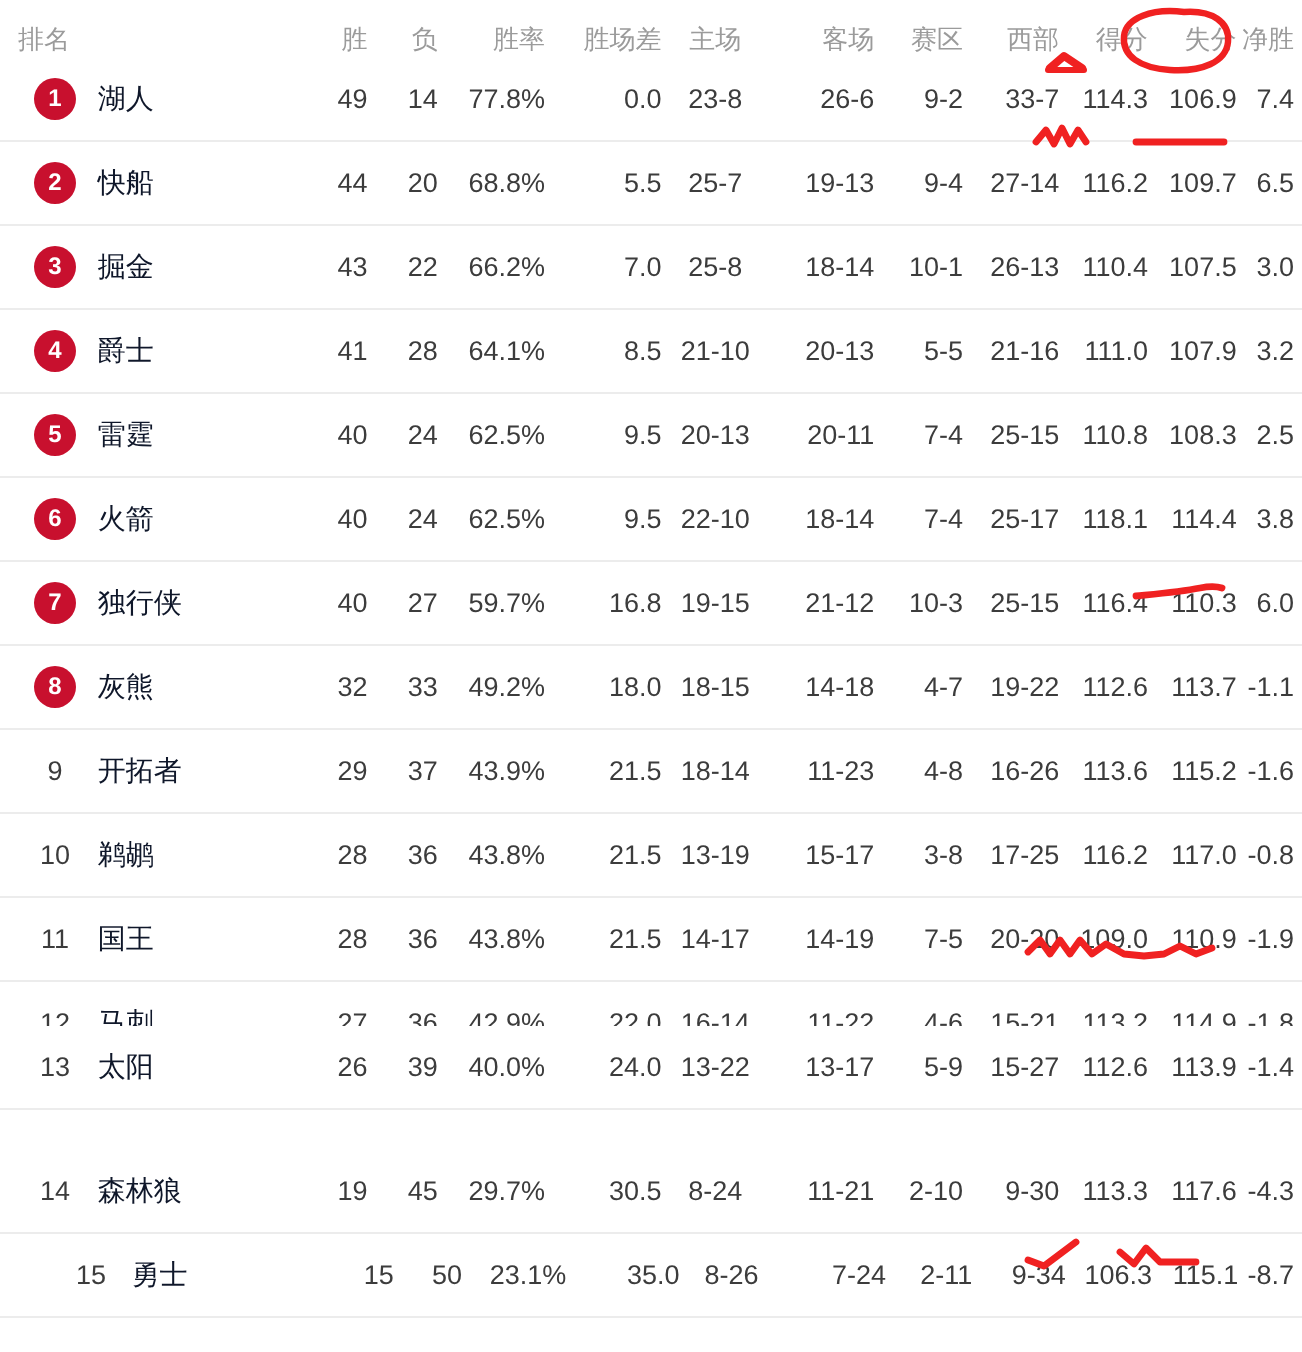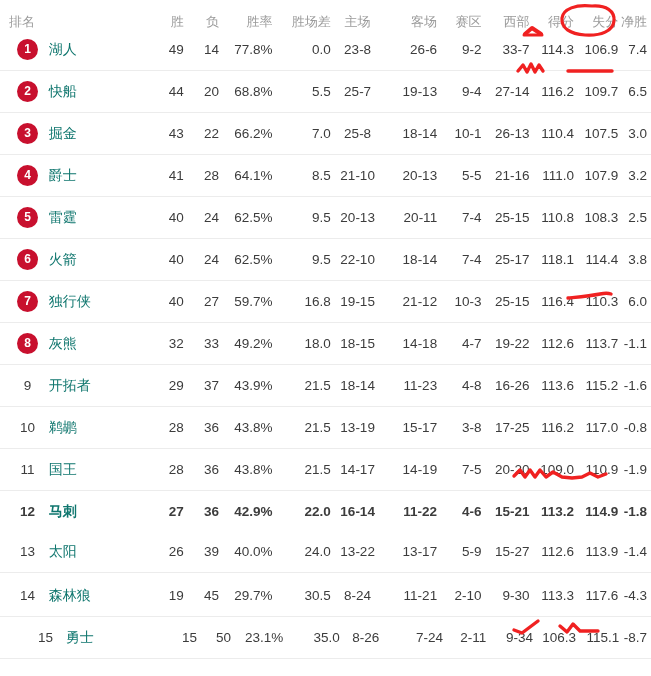--- a/index.html
+++ b/index.html
@@ -25,21 +25,21 @@
     left: 0;
     width: 651px;
     display: flex;
     align-items: center;
     box-sizing: border-box;
     border-bottom: 1px solid #ececec;
   }
   .hdr {
     top: 0;
     height: 46px;
-    border-bottom: 2px solid #737373;
+    border-bottom: 7px solid #737373;
     background: #fff;
   }
   .hdr .cell {
     color: #9b9b9b;
     font-size: 13px;
   }
   .datarow {
     height: 42px;
     background: #fff;
   }
@@ -84,21 +84,21 @@
   .ranknum {
     display: inline-block;
     width: 21px;
     text-align: center;
     margin-left: 7px;
     font-size: 13.5px;
     color: #3c3c3c;
   }
   .teamname {
     font-size: 14px;
-    color: #0f766e;
+    color: #0f172a;
   }
   
   #annotations {
     position: absolute;
     left: 0; top: 0;
     width: 651px;
     height: 676px;
     pointer-events: none;
   }
 </style>
@@ -282,36 +282,36 @@
         <div class="cell c-pct">43.8%</div>
         <div class="cell c-gb">21.5</div>
         <div class="cell c-home">14-17</div>
         <div class="cell c-away">14-19</div>
         <div class="cell c-div">7-5</div>
         <div class="cell c-conf">20-20</div>
         <div class="cell c-pf">109.0</div>
         <div class="cell c-pa">110.9</div>
         <div class="cell c-diff">-1.9</div>
       </div>
-      <div class="rowline datarow" style="top: 491px; font-weight: bold;">
+      <div class="rowline datarow" style="top: 491px;">
         <div class="cell c-rank"><span class="ranknum">12</span></div>
         <div class="cell c-team"><span class="teamname">马刺</span></div>
         <div class="cell c-w">27</div>
         <div class="cell c-l">36</div>
         <div class="cell c-pct">42.9%</div>
         <div class="cell c-gb">22.0</div>
         <div class="cell c-home">16-14</div>
         <div class="cell c-away">11-22</div>
         <div class="cell c-div">4-6</div>
         <div class="cell c-conf">15-21</div>
         <div class="cell c-pf">113.2</div>
         <div class="cell c-pa">114.9</div>
         <div class="cell c-diff">-1.8</div>
       </div>
-      <div class="rowline datarow" style="top: 531px;">
+      <div class="rowline datarow" style="top: 513px;">
         <div class="cell c-rank"><span class="ranknum">13</span></div>
         <div class="cell c-team"><span class="teamname">太阳</span></div>
         <div class="cell c-w">26</div>
         <div class="cell c-l">39</div>
         <div class="cell c-pct">40.0%</div>
         <div class="cell c-gb">24.0</div>
         <div class="cell c-home">13-22</div>
         <div class="cell c-away">13-17</div>
         <div class="cell c-div">5-9</div>
         <div class="cell c-conf">15-27</div>

